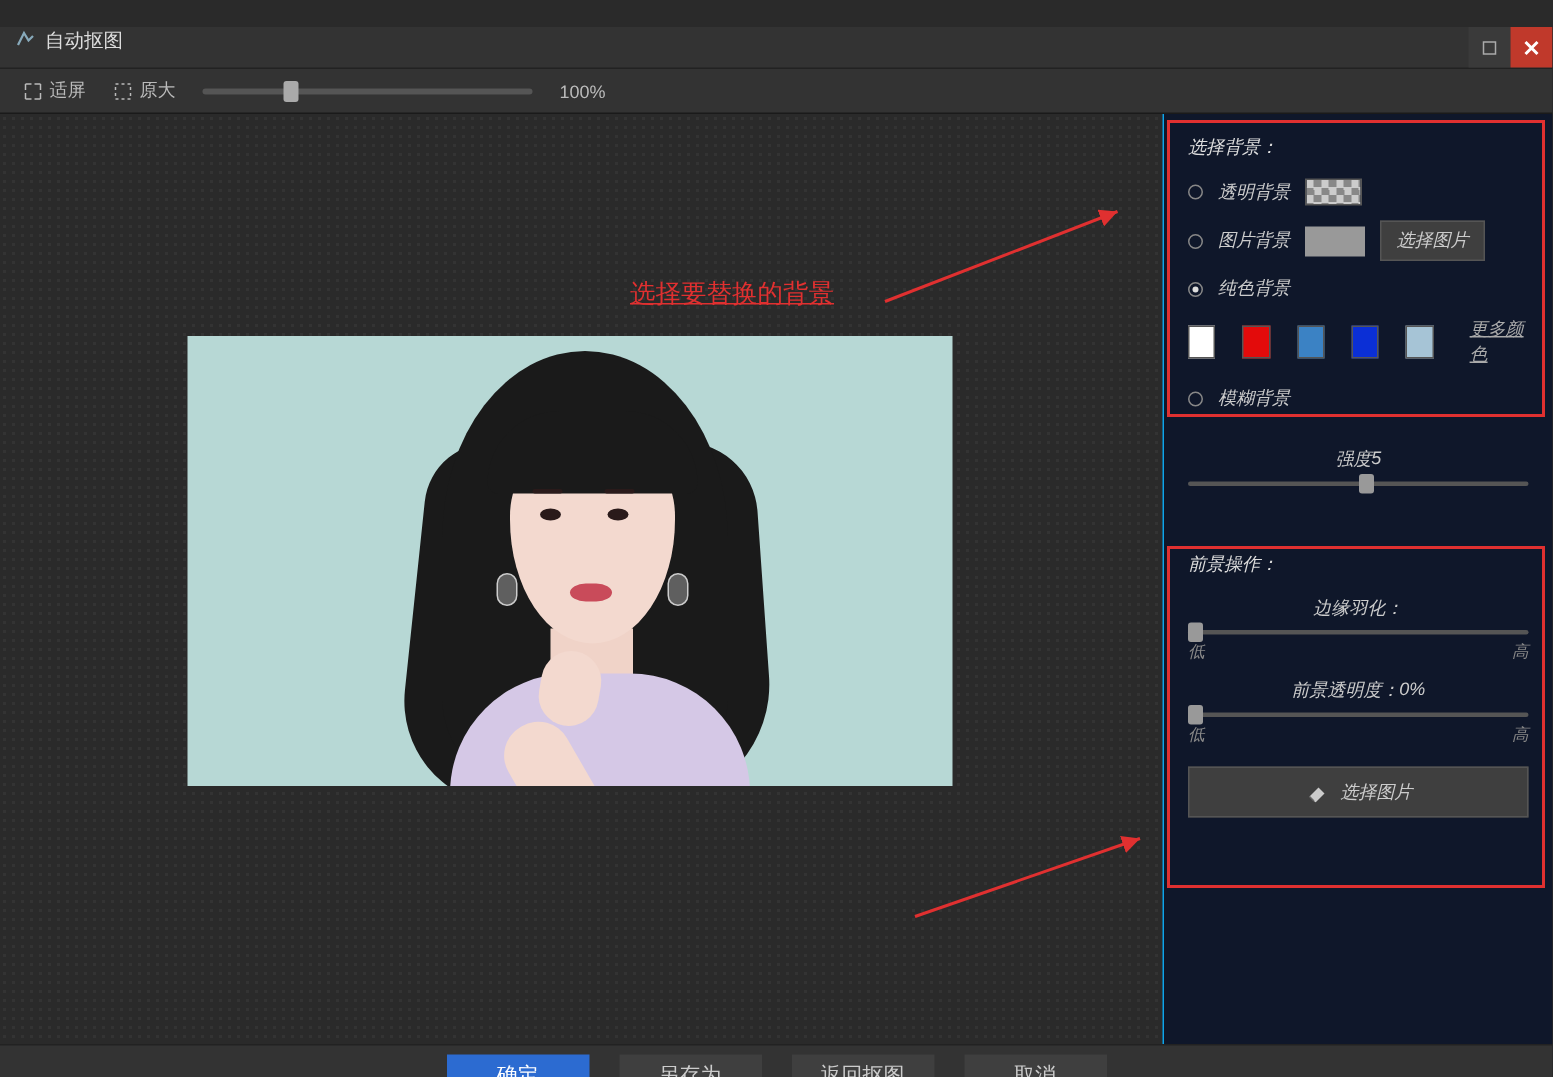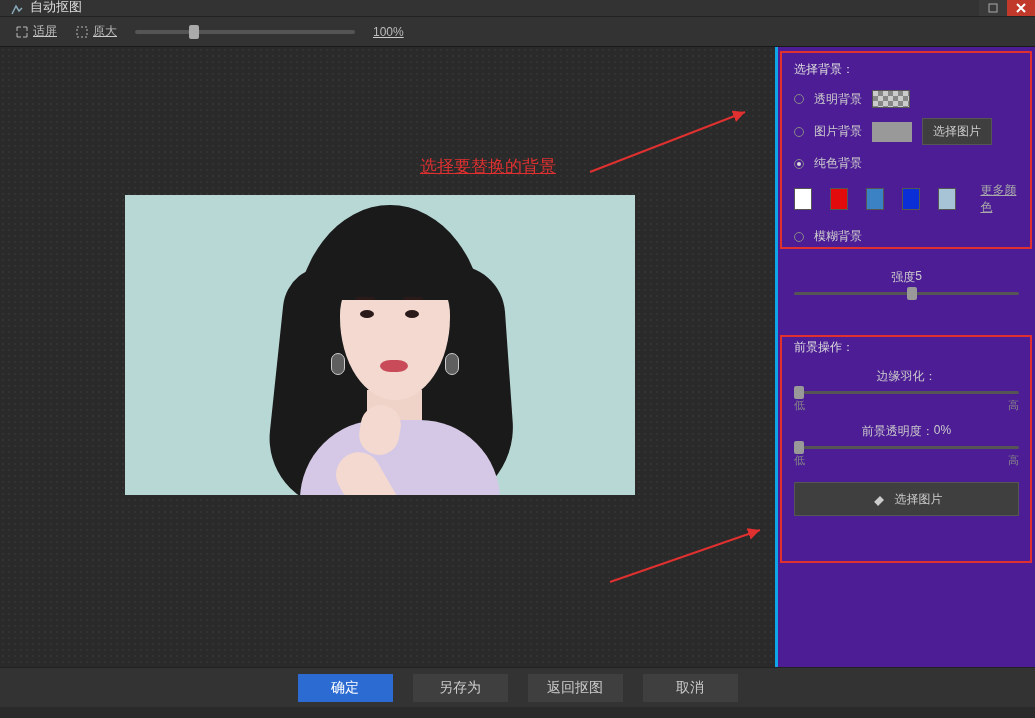--- a/index.html
+++ b/index.html
@@ -1,25 +1,25 @@
 <!DOCTYPE html>
 <html><head>
 <meta charset="utf-8">
 <style>
 * { margin: 0; padding: 0; box-sizing: border-box; font-family: "Microsoft YaHei", sans-serif; }
 body { background: #2a2a2a; width: 1035px; height: 718px; overflow: hidden; color: #ccc; font-size: 12px; }
 
-.titlebar { height: 17px; background: #333; display: flex; align-items: flex-end; padding-left: 10px; border-bottom: 1px solid #222;}
+.titlebar { height: 28px; background: #333; display: flex; align-items: flex-start; padding-left: 10px; border-bottom: 1px solid #222; margin-top: 18px;}
 .titlebar .icon { width: 14px; height: 14px; margin-right: 6px; }
 .titlebar .title { color: #ddd; font-size: 13px; flex: 1; }
 .win-btns { display: flex; height: 100%; }
 .win-btn { width: 28px; height: 100%; display: flex; align-items: center; justify-content: center; background: #3a3a3a; }
 .win-btn.close { background: #c0392b; }
 
-.toolbar { height: 30px; background: #333; display: flex; align-items: center; padding: 0 15px; gap: 18px; border-bottom: 1px solid #1a1a1a; text-decoration: underline;}
+.toolbar { height: 30px; background: #333; display: flex; align-items: center; padding: 0 15px; gap: 18px; border-bottom: 1px solid #1a1a1a;}
 .tb-item { display: flex; align-items: center; gap: 4px; color: #bbb; cursor: pointer; }
 .zoom-slider { width: 220px; height: 4px; background: #555; position: relative; border-radius: 2px; }
 .zoom-thumb { position: absolute; top: -5px; left: 54px; width: 10px; height: 14px; background: #aaa; border-radius: 2px; }
 .zoom-val { color: #bbb; }
 
 .main { display: flex; height: 620px; }
 .canvas-area { flex: 1; background: #2a2a2a; 
  background-image: radial-gradient(#333 1px, transparent 1px);
  background-size: 6px 6px;
  position: relative; }
@@ -40,21 +40,21 @@
 .eye.l{ left:105px;} .eye.r{ left:150px;}
 .brow { position:absolute; width:20px; height:3px; background:#2a1a1a; border-radius:2px; top:92px;}
 .brow.l{left:100px;} .brow.r{left:148px;}
 .lips { position:absolute; top:155px; left:125px; width:28px; height:12px; background:#c94b5a; border-radius:14px / 8px;}
 .earring { position:absolute; top:148px; width:14px; height:22px; border:1px solid #ccc; border-radius:8px; background:rgba(255,255,255,0.3);}
 .earring.l{left:76px;} .earring.r{left:190px;}
 
 .annot { position:absolute; color:#e03030; font-size:17px; }
 .arrow-svg { position:absolute; }
 
-.side { width: 260px; background: #4c1d95; position: relative; border-left:3px solid #0ea5e9;}
+.side { width: 260px; background: #0f172a; position: relative; border-left:1px solid #0ea5e9;font-style:italic;}
 .panel { padding: 14px 16px 10px; }
 .panel-title { color:#ddd; margin-bottom: 12px; }
 .radio-row { display:flex; align-items:center; gap:10px; margin: 10px 0; }
 .radio { width:10px; height:10px; border:1px solid #888; border-radius:50%; display:inline-block; position:relative;}
 .radio.sel::after{content:'';position:absolute;inset:2px;background:#ddd;border-radius:50%;}
 .checker { width:38px; height:18px; background:
   repeating-conic-gradient(#888 0% 25%, #ccc 0% 50%) 0 0/10px 10px; border:1px solid #555;}
 .img-swatch { width:40px; height:20px; background:#999; }
 .sel-img-btn { padding:4px 10px; background:#3f3f3f; border:1px solid #555; color:#ccc; font-size:12px; cursor:pointer;}
 .swatches { display:flex; gap:18px; align-items:center; margin-top:8px;}

